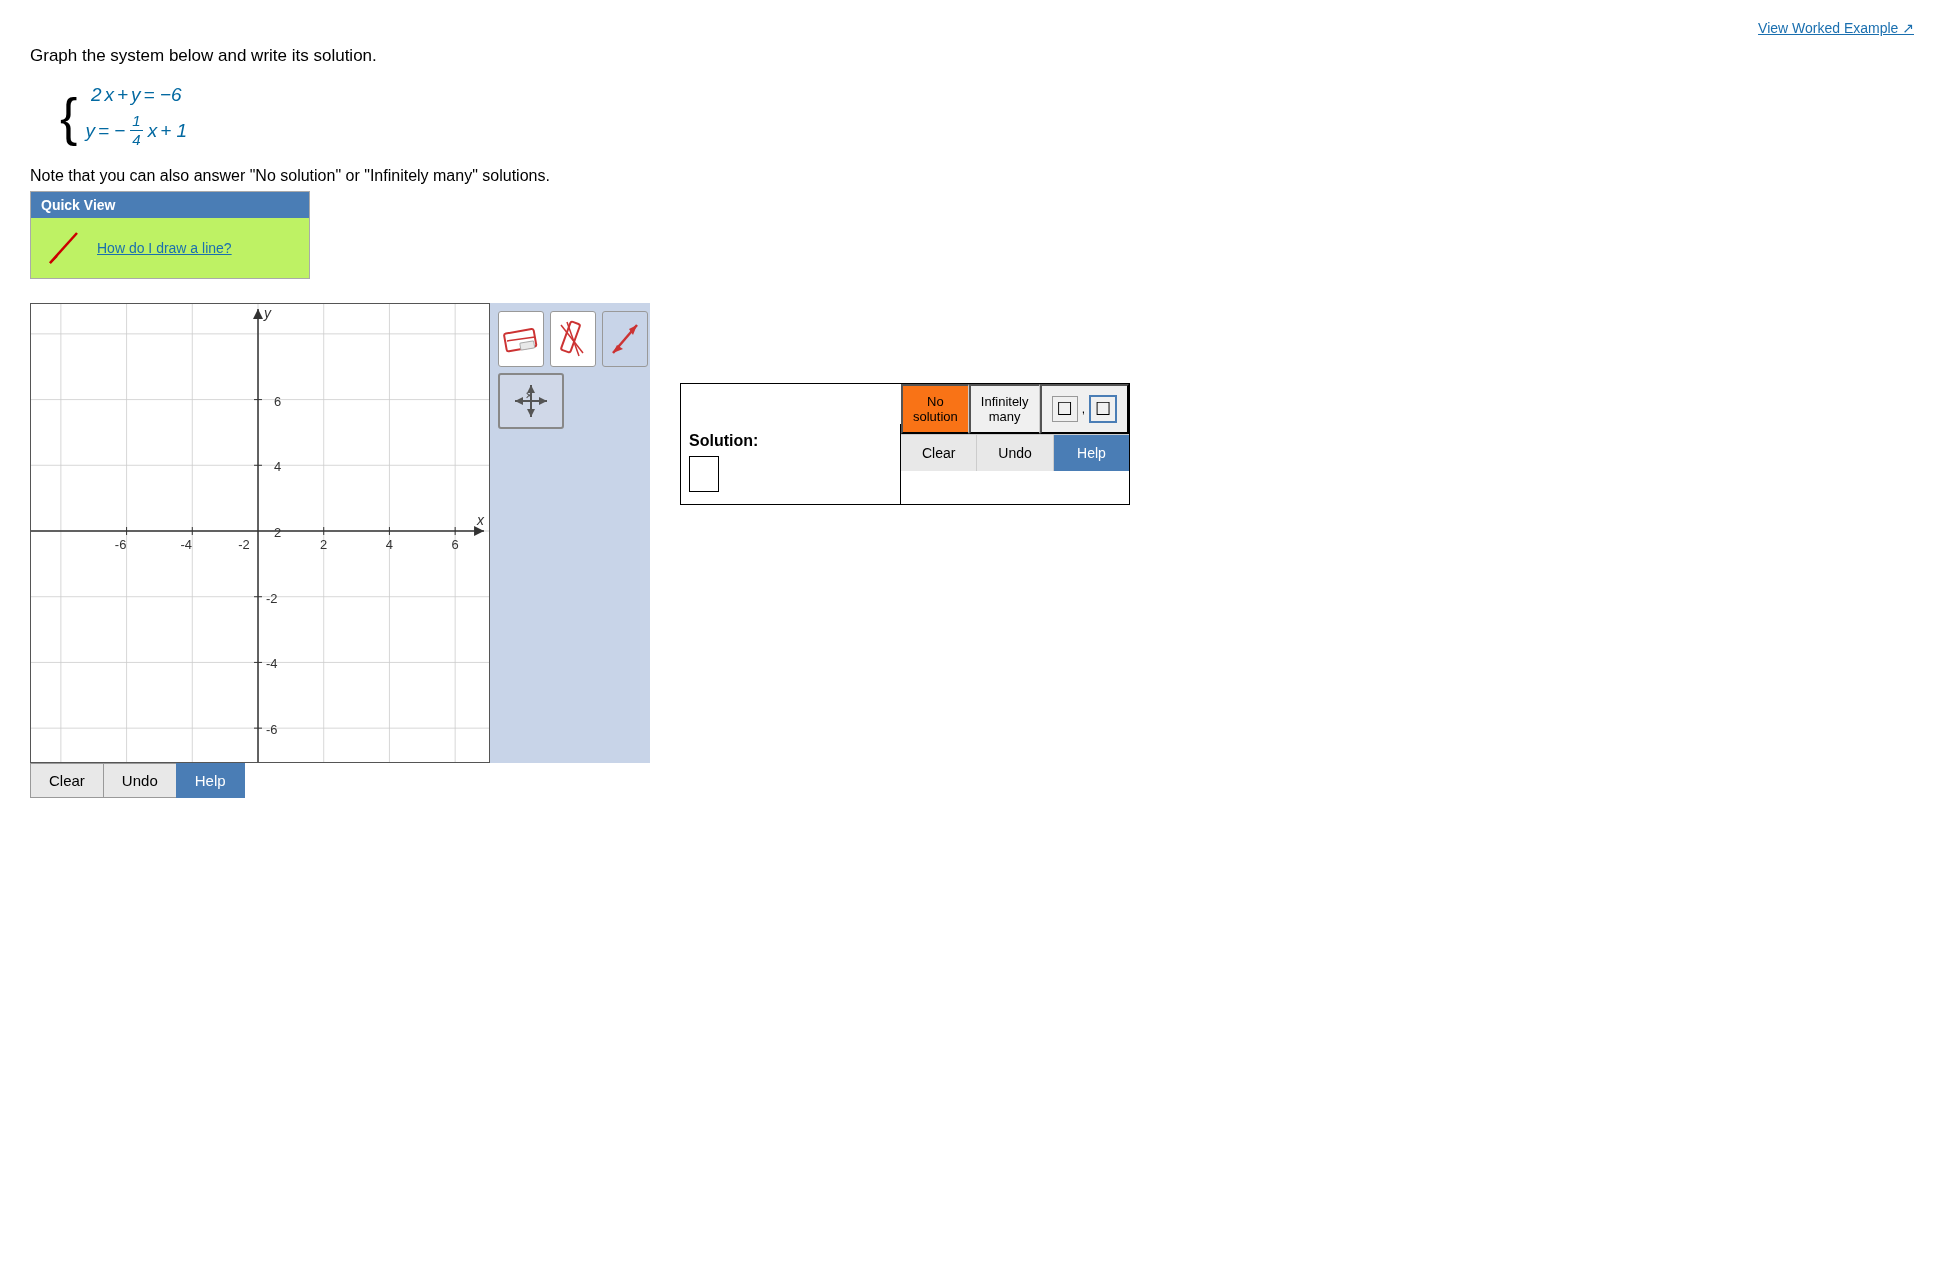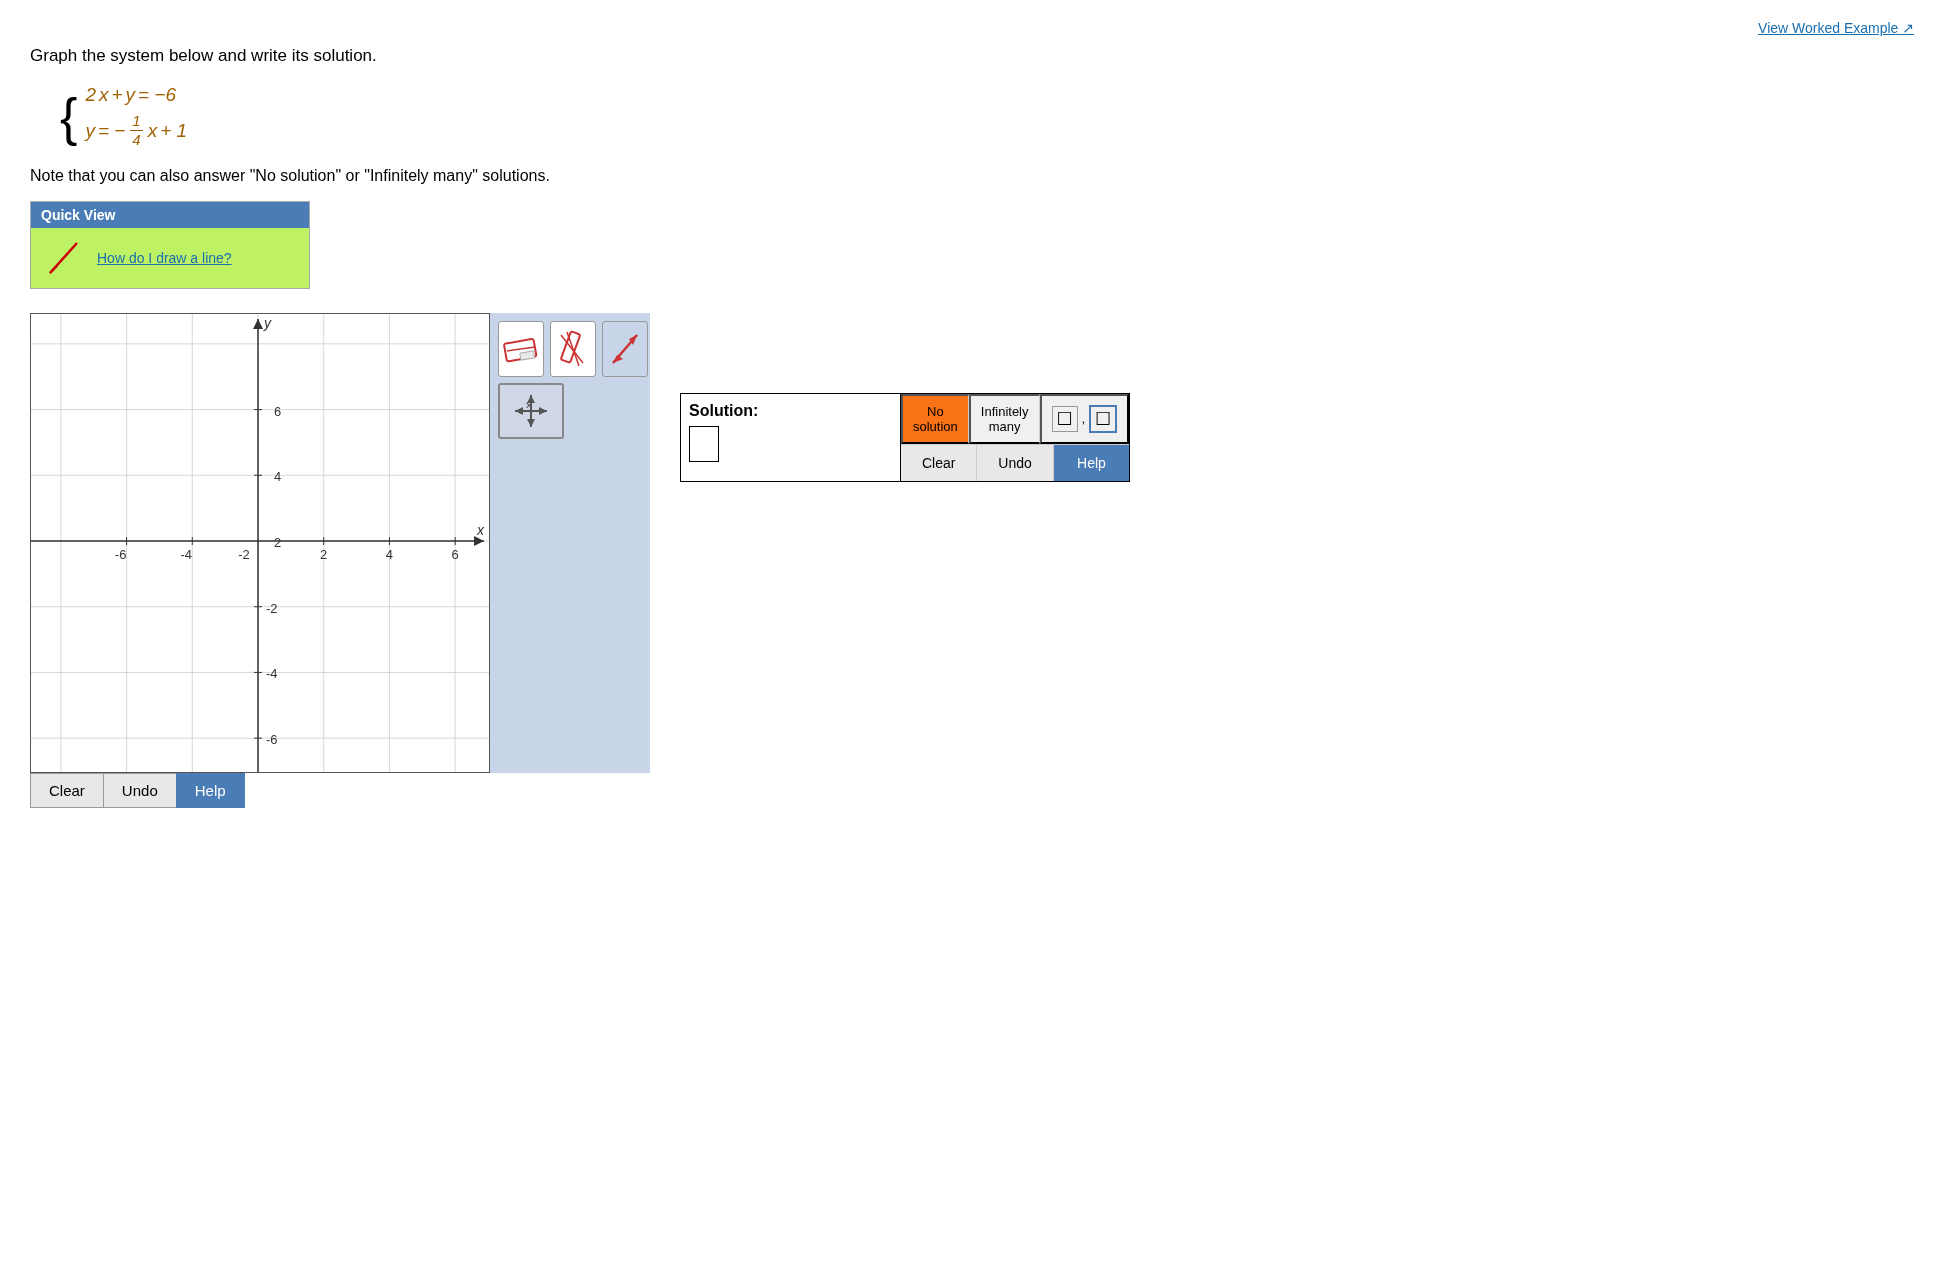--- a/index.html
+++ b/index.html
@@ -42,21 +42,22 @@
     .equations {
       display: flex;
       flex-direction: column;
       gap: 6px;
     }
     .eq-line {
       display: flex;
       align-items: center;
       gap: 3px;
       font-size: 19px;
-      color: #a16207;
+      color: #0369a1;
+      justify-content: center;
     }
     .eq-fraction {
       display: inline-flex;
       flex-direction: column;
       align-items: center;
       vertical-align: middle;
       margin: 0 2px;
     }
     .eq-fraction .num {
       border-bottom: 1.5px solid currentColor;
@@ -64,21 +65,21 @@
       font-size: 15px;
       line-height: 1.2;
     }
     .eq-fraction .den {
       padding: 0 2px;
       font-size: 15px;
       line-height: 1.2;
     }
     .note-text {
       font-size: 16px;
-      margin-bottom: 16px;
+      margin-bottom: 6px;
     }
     .quick-help-box {
       border: 1px solid #aaa;
       width: 280px;
       margin-bottom: 24px;
     }
     .quick-help-header {
       background: #4a7db5;
       color: #fff;
       padding: 5px 10px;
@@ -204,20 +205,21 @@
       align-items: stretch;
       border: 1.5px solid #000;
     }
     .solution-input-area {
       width: 220px;
       min-height: 80px;
       padding: 8px;
       border-right: 1.5px solid #000;
       display: flex;
       flex-direction: column;
+      margin-top: 40px;
     }
     .solution-label {
       font-weight: bold;
       font-size: 16px;
       margin-bottom: 6px;
     }
     .solution-input {
       width: 30px;
       height: 36px;
       border: 1.5px solid #000;

